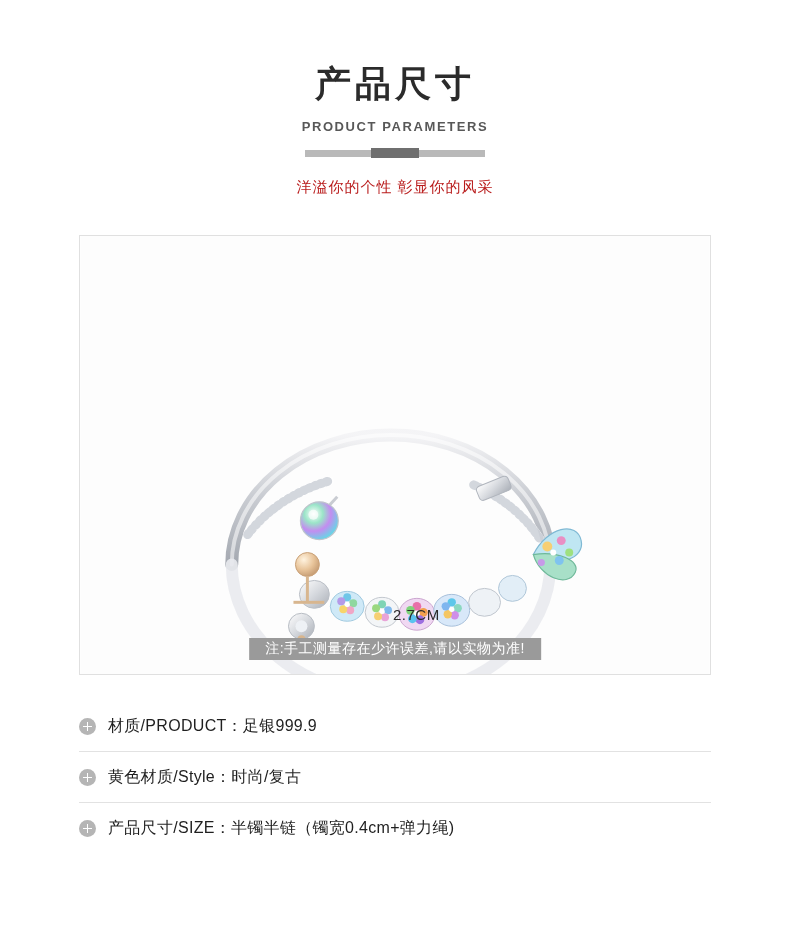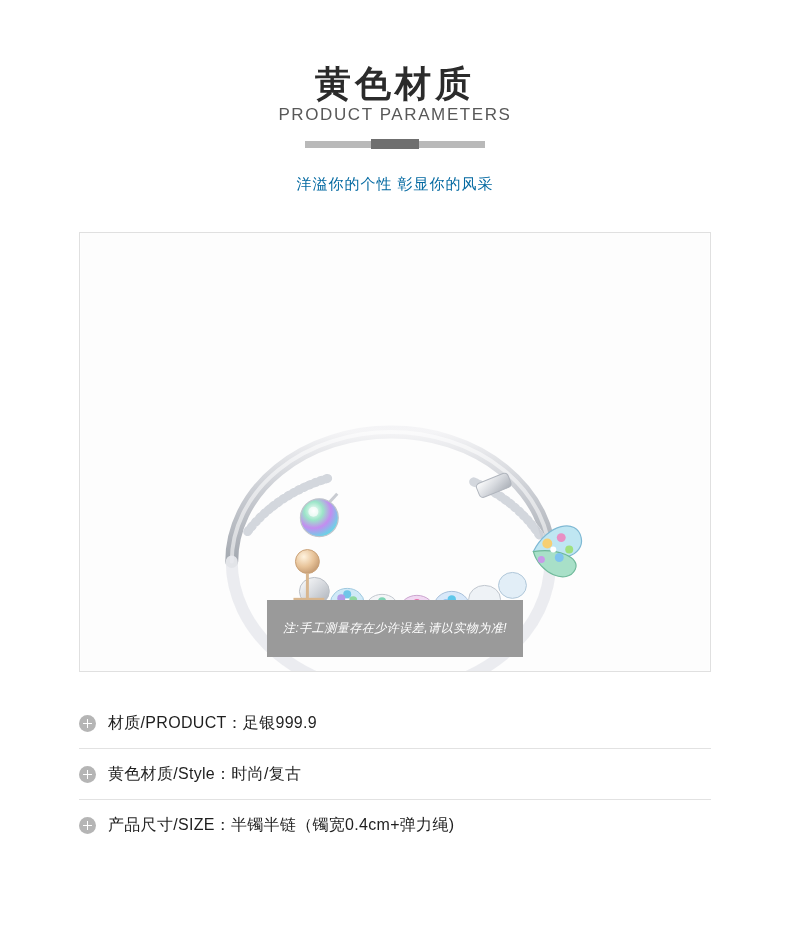--- a/index.html
+++ b/index.html
@@ -27,24 +27,25 @@
   }
   .title-cn {
     font-size: 36px;
     font-weight: bold;
     letter-spacing: 4px;
     color: #2b2b2b;
     line-height: 1.2;
     margin: 0;
   }
   .title-en {
-    font-size: 17px;
+    margin-top: 14px;
+    font-size: 13px;
     letter-spacing: 1.6px;
     color: #585858;
-    font-weight: normal;
+    font-weight: bold;
   }
   .divider-wrap {
     margin-top: 14px;
     display: flex;
     justify-content: center;
     align-items: center;
     height: 10px;
   }
   .divider-left {
     width: 66px;
@@ -55,23 +56,23 @@
     width: 48px;
     height: 10px;
     background: #6f6f6f;
   }
   .divider-right {
     width: 66px;
     height: 7px;
     background: #b9b9b9;
   }
   .subtitle {
-    margin-top: 26px;
+    margin-top: 20px;
     font-size: 15px;
-    color: #0369a1;
+    color: #b91c1c;
     letter-spacing: 1px;
   }
 
   
   .image-panel {
     position: relative;
     margin: 38px auto 0 auto;
     width: 632px;
     height: 440px;
     border: 1px solid #e0e0e0;
@@ -94,25 +95,24 @@
     color: #2a2a2a;
     letter-spacing: 0.5px;
   }
   .note-bar {
     position: absolute;
     left: 50%;
     transform: translateX(-50%);
     bottom: 14px;
     background: #9a9a9a;
     color: #ffffff;
-    font-size: 12px;
+    font-size: 14px;
     letter-spacing: 0.5px;
-    padding: 20px 16px;
+    padding: 2px 16px;
     white-space: nowrap;
-    font-style: italic;
   }
 
   
   .specs {
     width: 632px;
     margin: 26px auto 0 auto;
   }
   .spec-row {
     display: flex;
     align-items: center;
@@ -165,21 +165,21 @@
     white-space: nowrap;
     letter-spacing: 0.3px;
   }
 </style>
 </head>
 <body>
 
 <div class="page">
 
   <div class="header">
-    <h1 class="title-cn">黄色材质</h1>
+    <h1 class="title-cn">产品尺寸</h1>
     <div class="title-en">PRODUCT PARAMETERS</div>
     <div class="divider-wrap">
       <span class="divider-left"></span>
       <span class="divider-mid"></span>
       <span class="divider-right"></span>
     </div>
     <div class="subtitle">洋溢你的个性 彰显你的风采</div>
   </div>
 
   <div class="image-panel">

